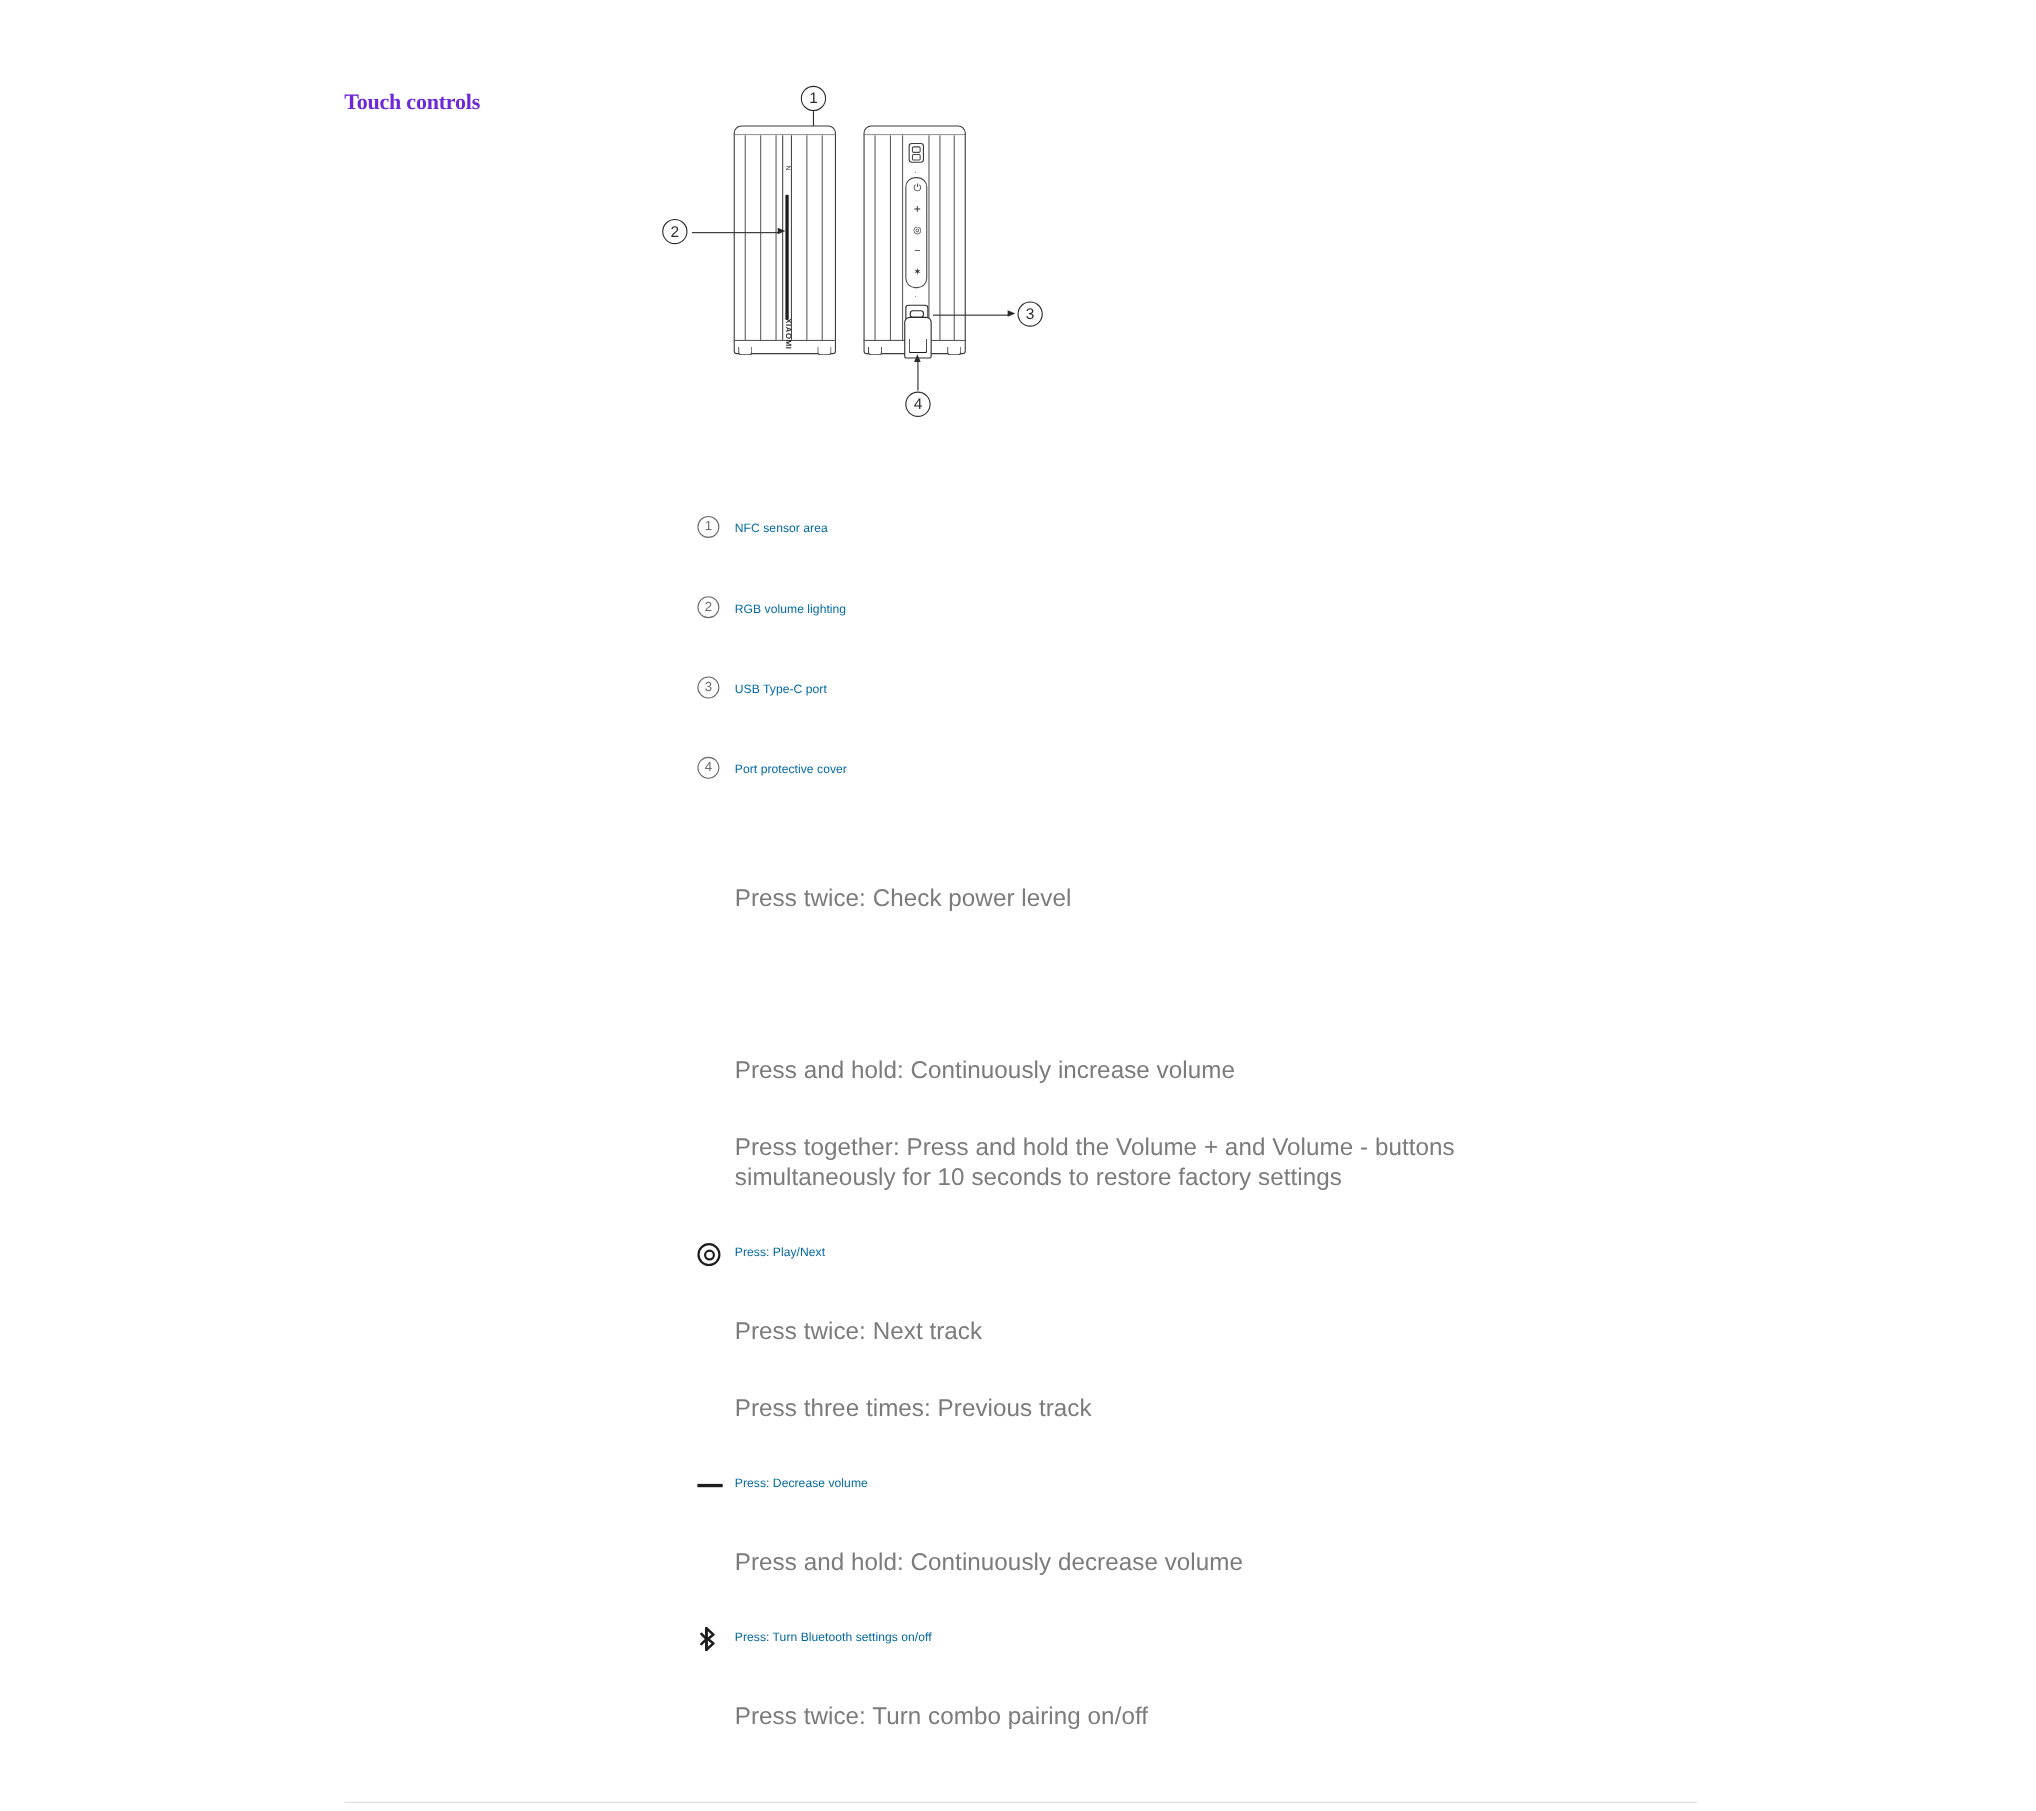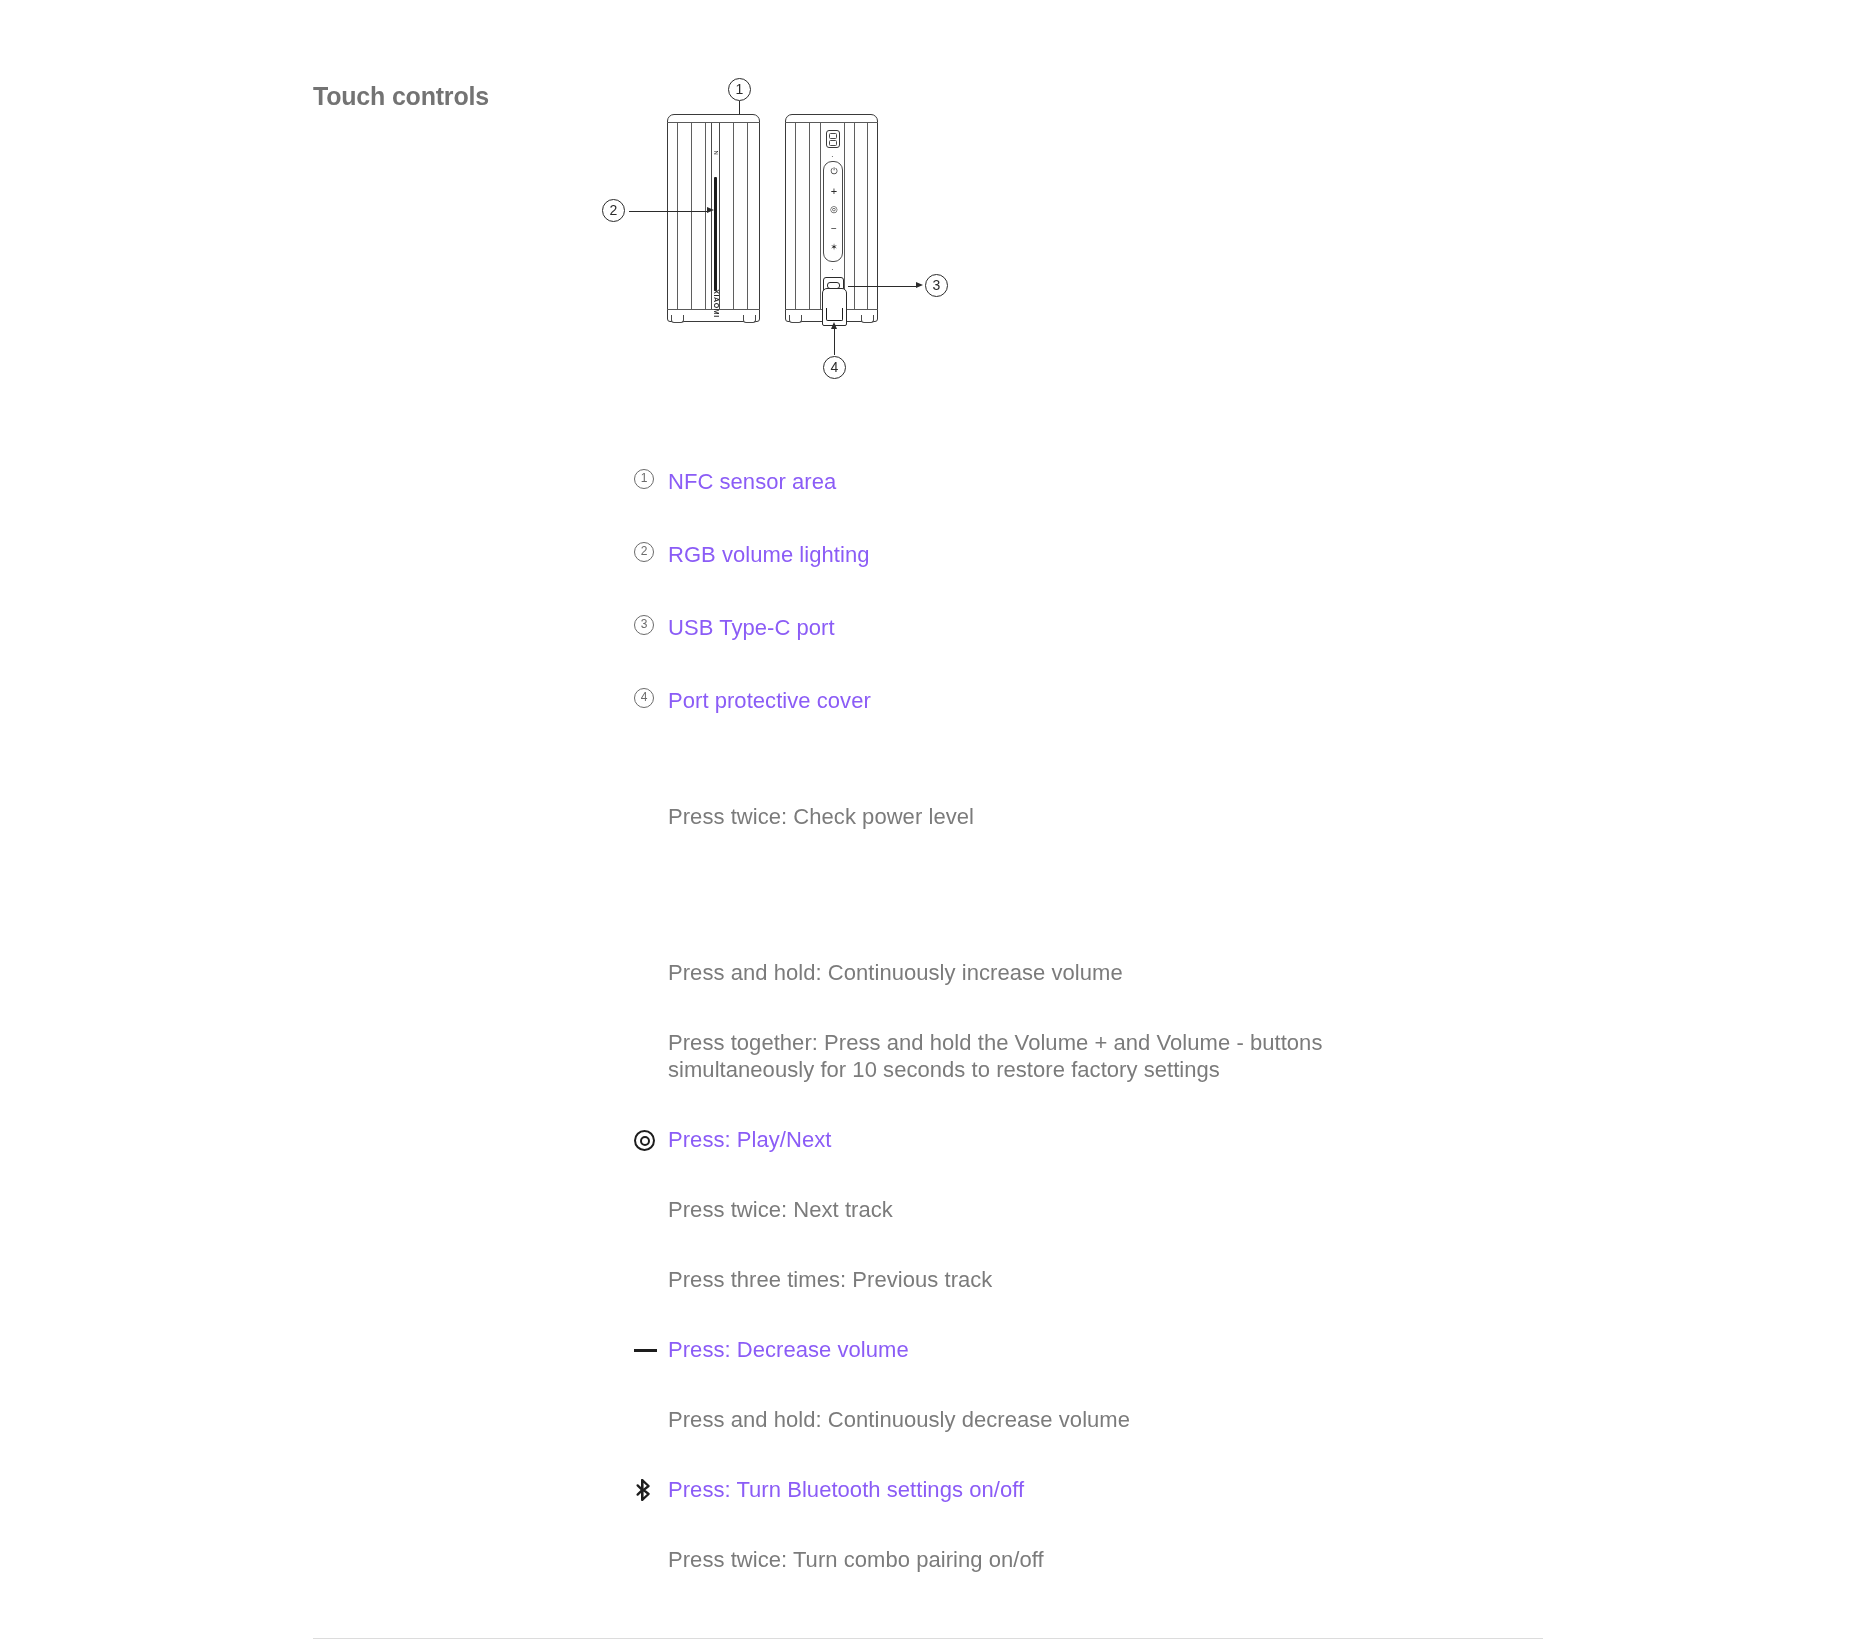--- a/index.html
+++ b/index.html
@@ -20,25 +20,26 @@
     position: relative;
     width: 1851px;
     height: 1646px;
   }
 
   
   .section-title {
     position: absolute;
     left: 313px;
     top: 82px;
-    font-size: 25px;
+    font-size: 20px;
     font-weight: bold;
-    color: #737373;
+    color: #6d28d9;
     letter-spacing: -0.2px;
     white-space: nowrap;
+    font-family: Liberation Serif, serif;
   }
 
   
   .diagram {
     position: absolute;
     left: 610px;
     top: 80px;
     width: 420px;
     height: 330px;
   }
@@ -263,22 +264,22 @@
     height: 20px;
     border: 1.3px solid #6b6b6b;
     border-radius: 50%;
     box-sizing: border-box;
     font-size: 12px;
     line-height: 17.5px;
     text-align: center;
     color: #6b6b6b;
   }
   .legend-text {
-    font-size: 22px;
-    color: #8b5cf6;
+    font-size: 11px;
+    color: #0369a1;
     line-height: 27px;
     letter-spacing: 0.05px;
   }
   .legend-sub {
     font-size: 22px;
     color: #7b7b7b;
     line-height: 27px;
     letter-spacing: 0.05px;
     padding-left: 34px;
   }

